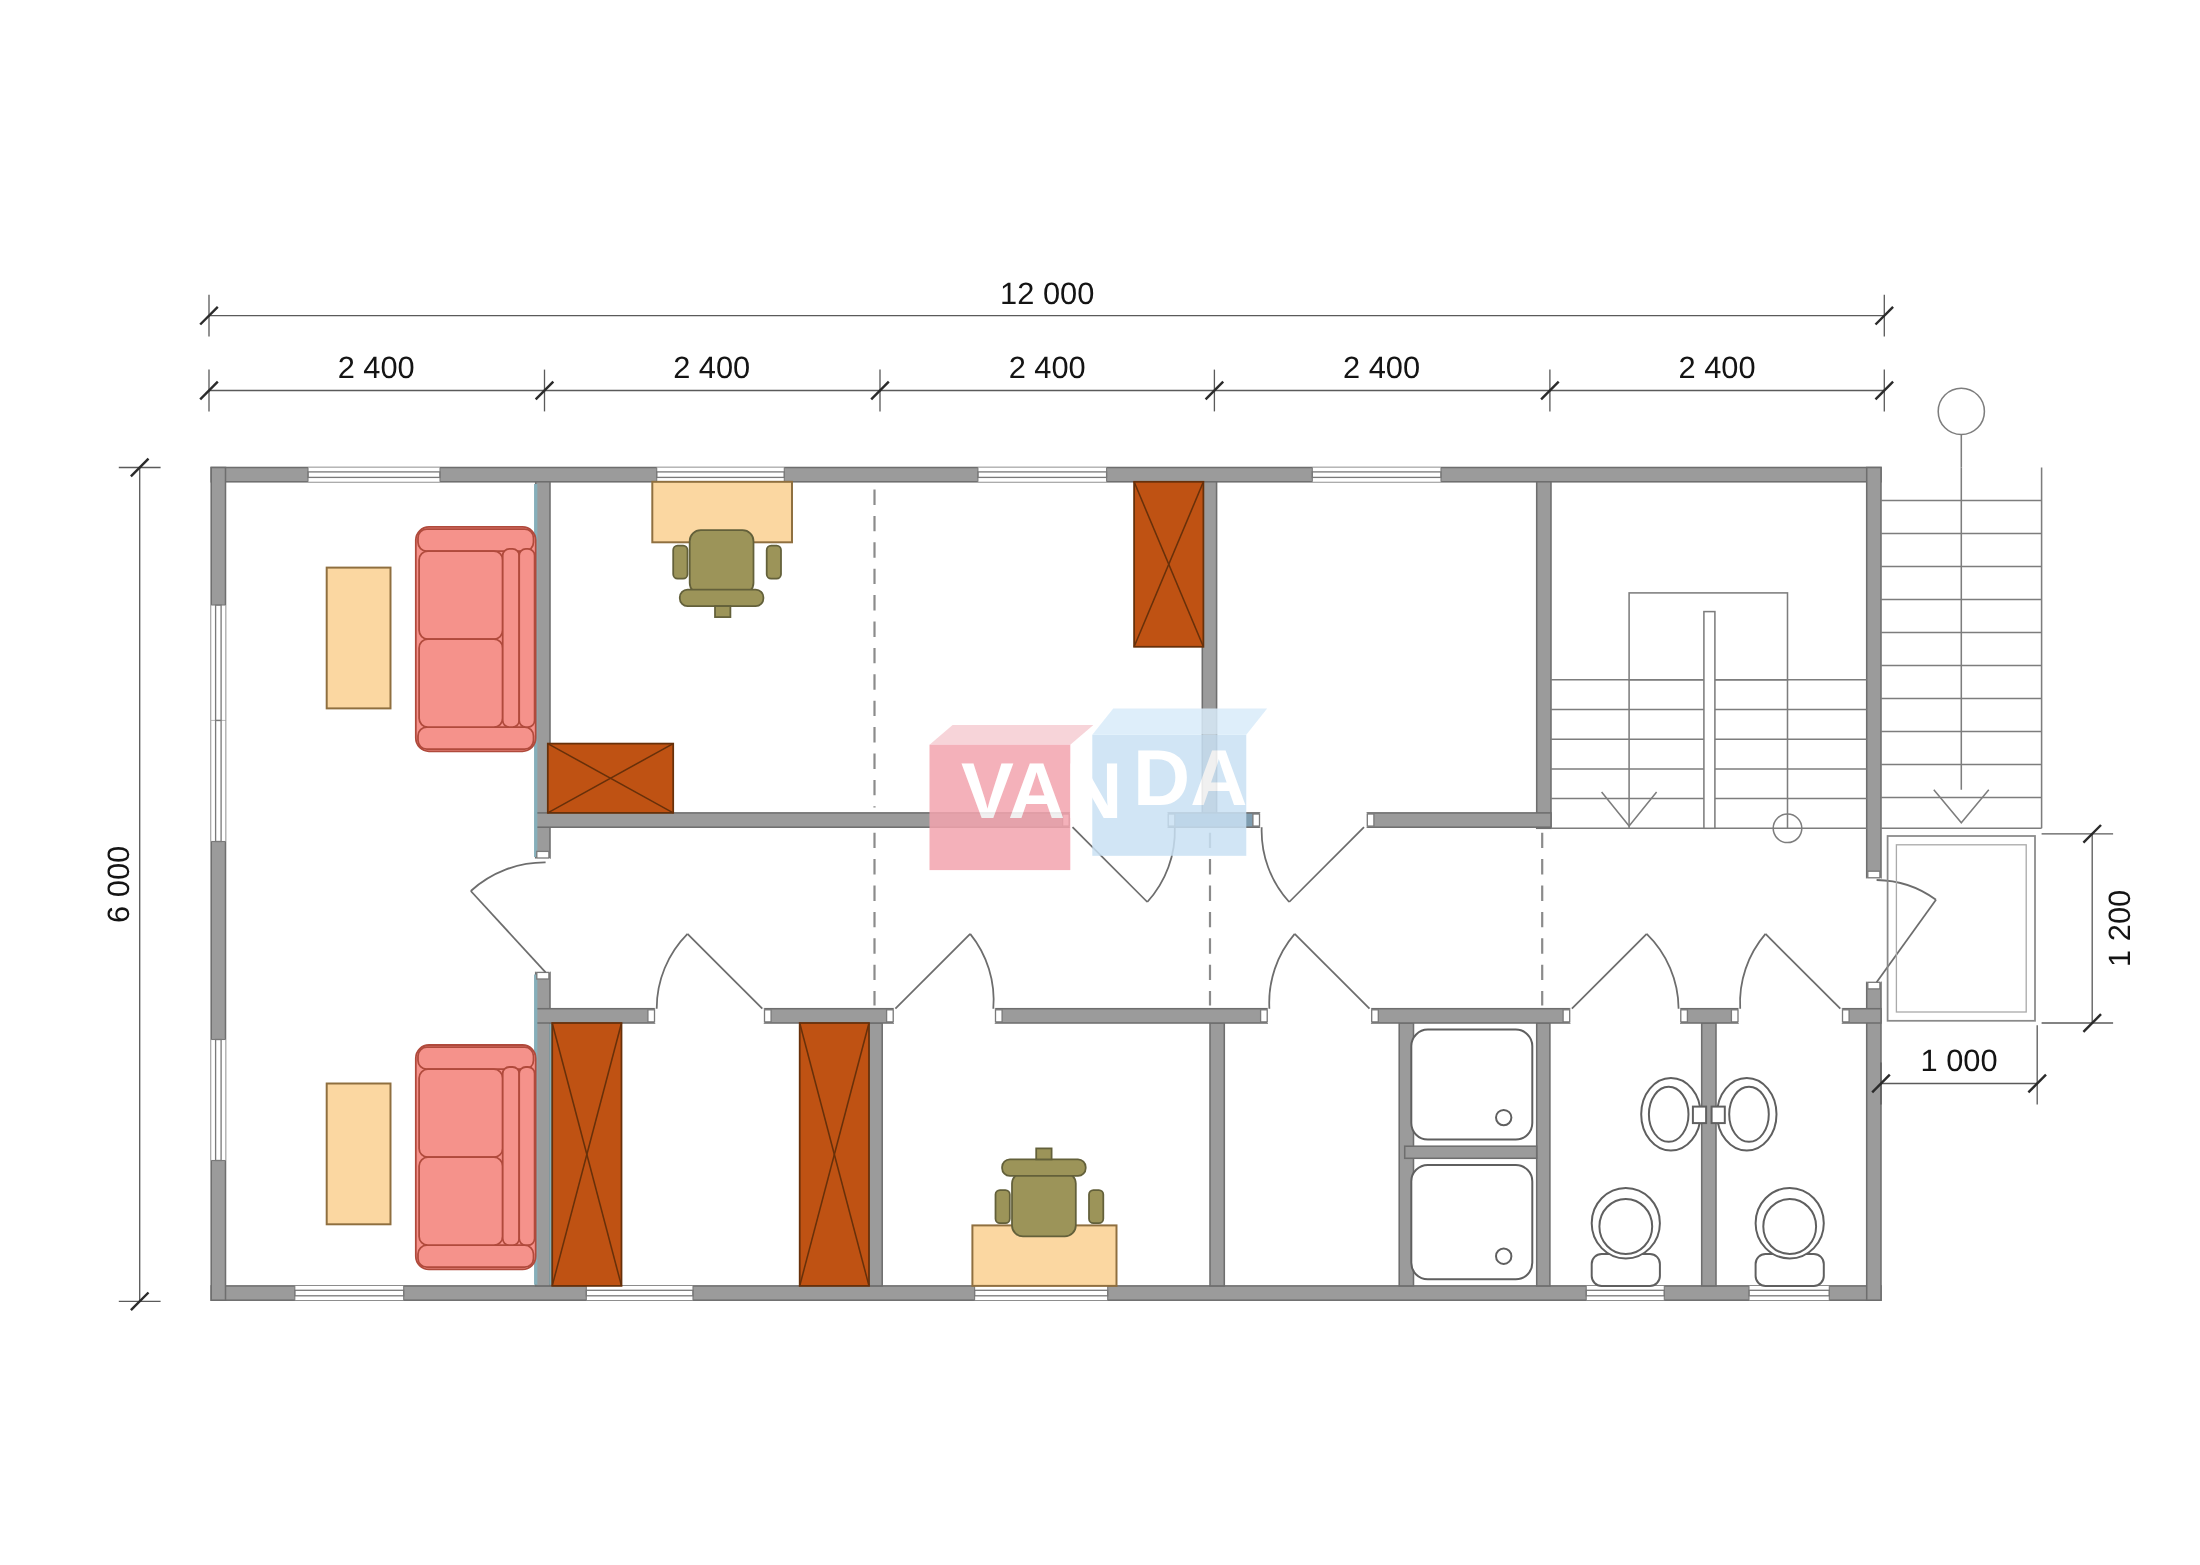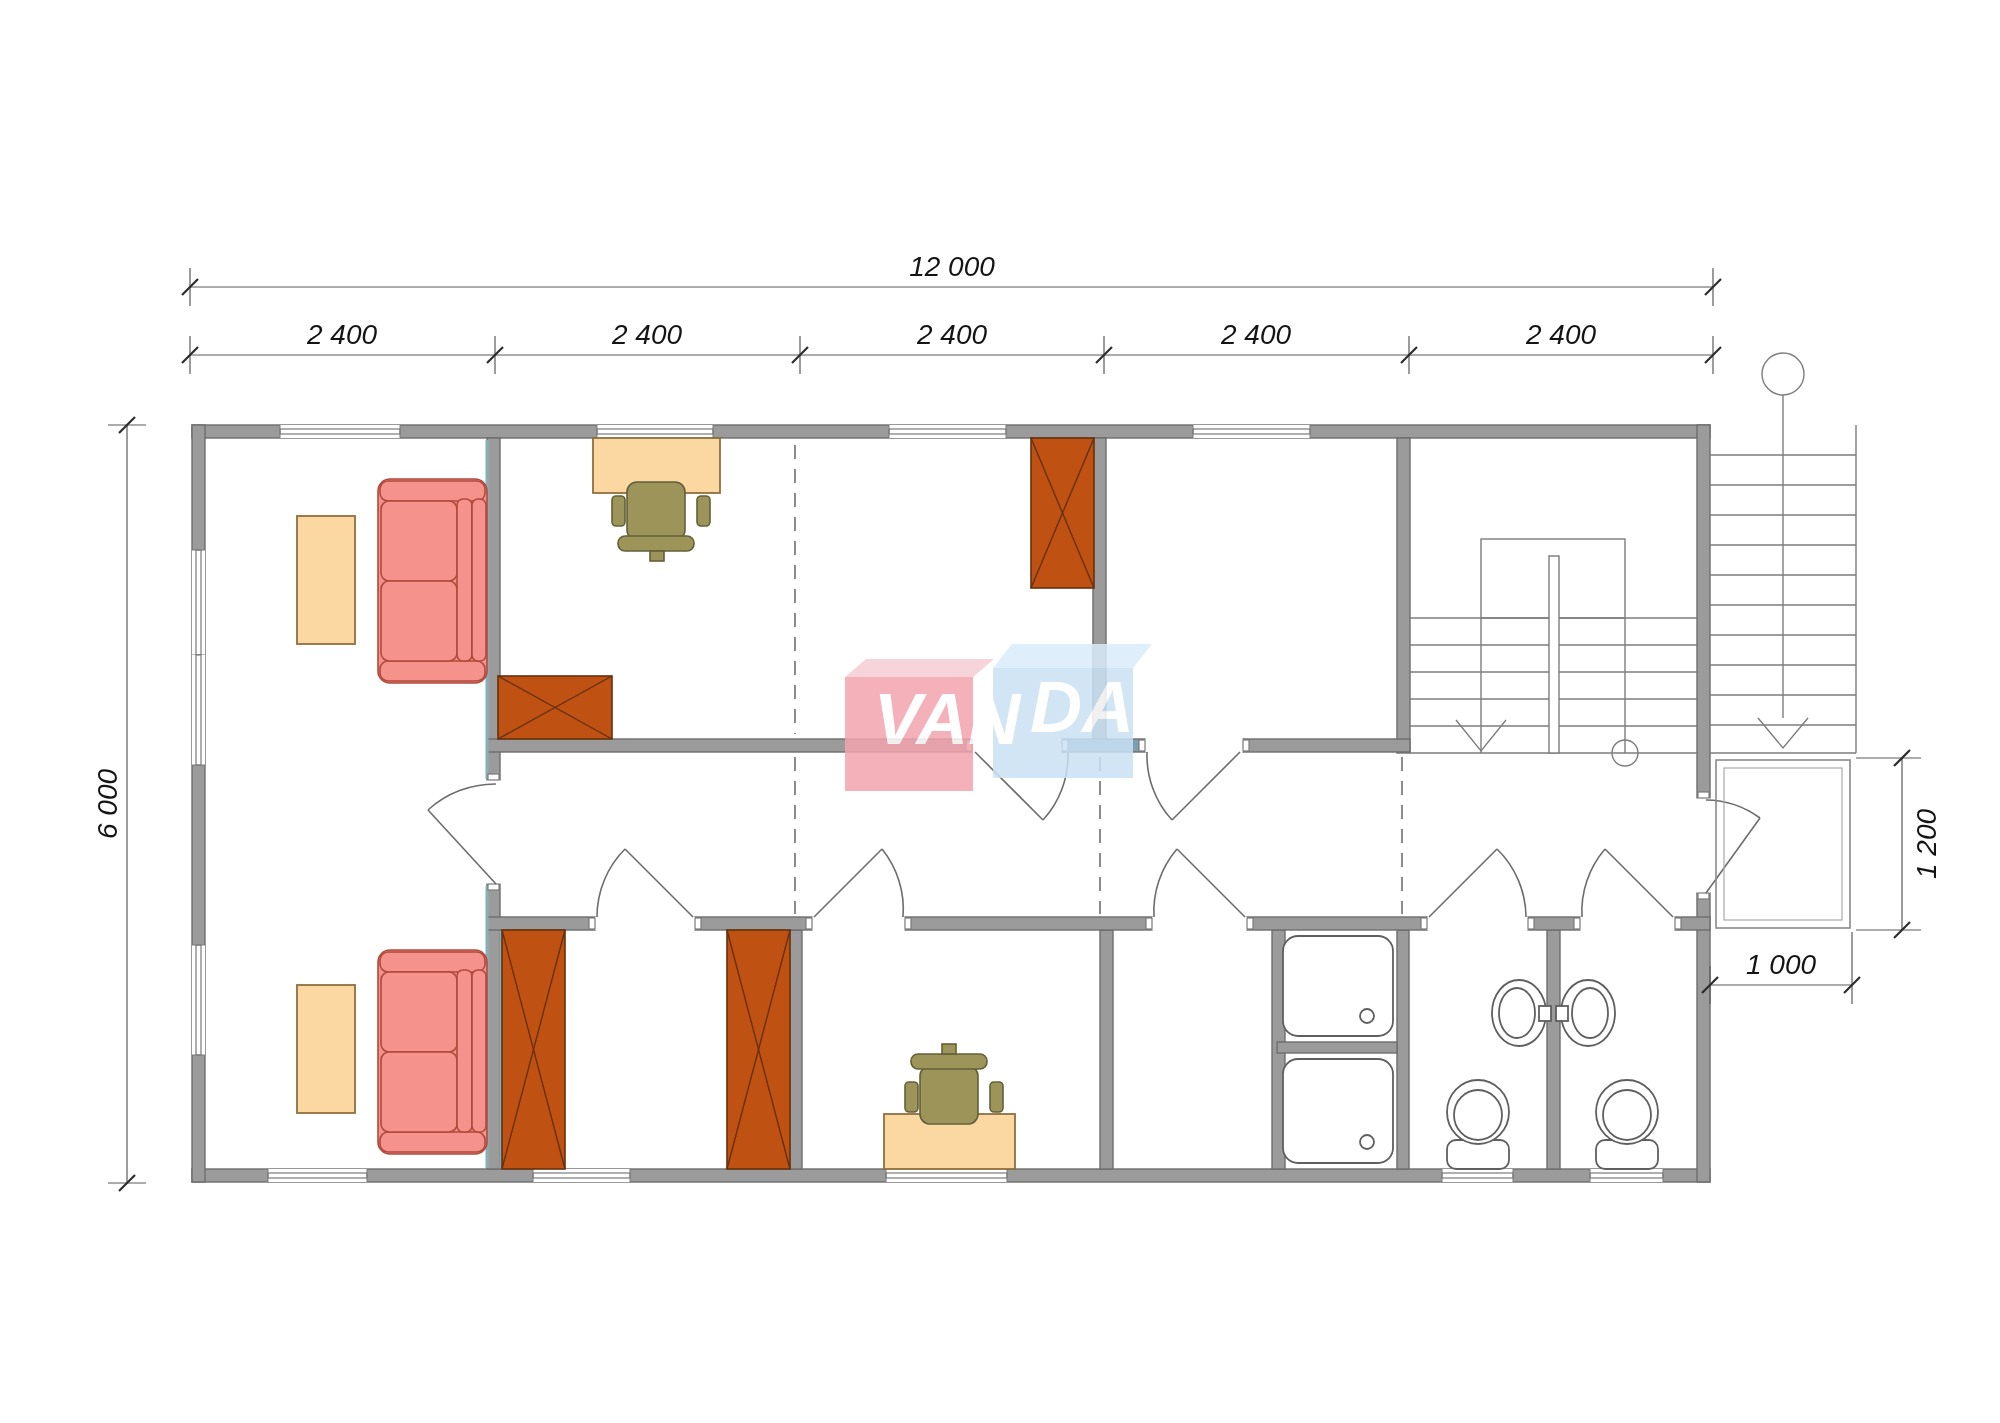--- a/index.html
+++ b/index.html
@@ -1,17 +1,17 @@
 <!DOCTYPE html>
 <html style="--wall: #9b9b9b; --wall-stroke: #6e6e6e; --wall-accent: #7f9db0; --teal: #86afba; --sofa: #f5928b; --sofa-stroke: #b04a3c; --table: #fbd7a1; --table-stroke: #8f6f3f; --wardrobe: #bf5213; --wardrobe-stroke: #67300a; --chair: #9c9459; --chair-stroke: #63603a; --watermark-red: #f3a4ae; --watermark-red-top: #f6cdd3; --watermark-blue: #c9e1f4; --watermark-blue-top: #d9ecfa;"><head>
 <meta charset="utf-8">
 <style>
   html,body{margin:0;padding:0;background:#ffffff;}
   .canvas{position:relative;width:2000px;height:1423px;background:#fff;overflow:hidden;
-          font-family:"Liberation Sans",sans-serif;font-style:italic;}
+          font-family:"Liberation Sans",sans-serif;}
   svg{position:absolute;left:0;top:0;}
   .dimtext{font-family:"Liberation Sans",sans-serif;font-size:28px;fill:#141414;}
   .wmtext{font-family:"Liberation Sans",sans-serif;font-weight:bold;fill:#ffffff;}
   .wall{fill:var(--wall);stroke:var(--wall-stroke);stroke-width:1.4;}
   .wall-blue{fill:var(--wall-accent);stroke:var(--wall-stroke);stroke-width:1.4;}
   .winframe{fill:#ffffff;stroke:#7a7a7a;stroke-width:1.2;}
   .jamb{fill:#ffffff;stroke:#7a7a7a;stroke-width:1.2;}
   .swing{fill:none;stroke:#6d6d6d;stroke-width:1.6;}
   .stair{stroke:#7d7d7d;stroke-width:1.4;fill:none;}
   .dash{stroke:#8b8b8b;stroke-width:2;stroke-dasharray:14 10;}

